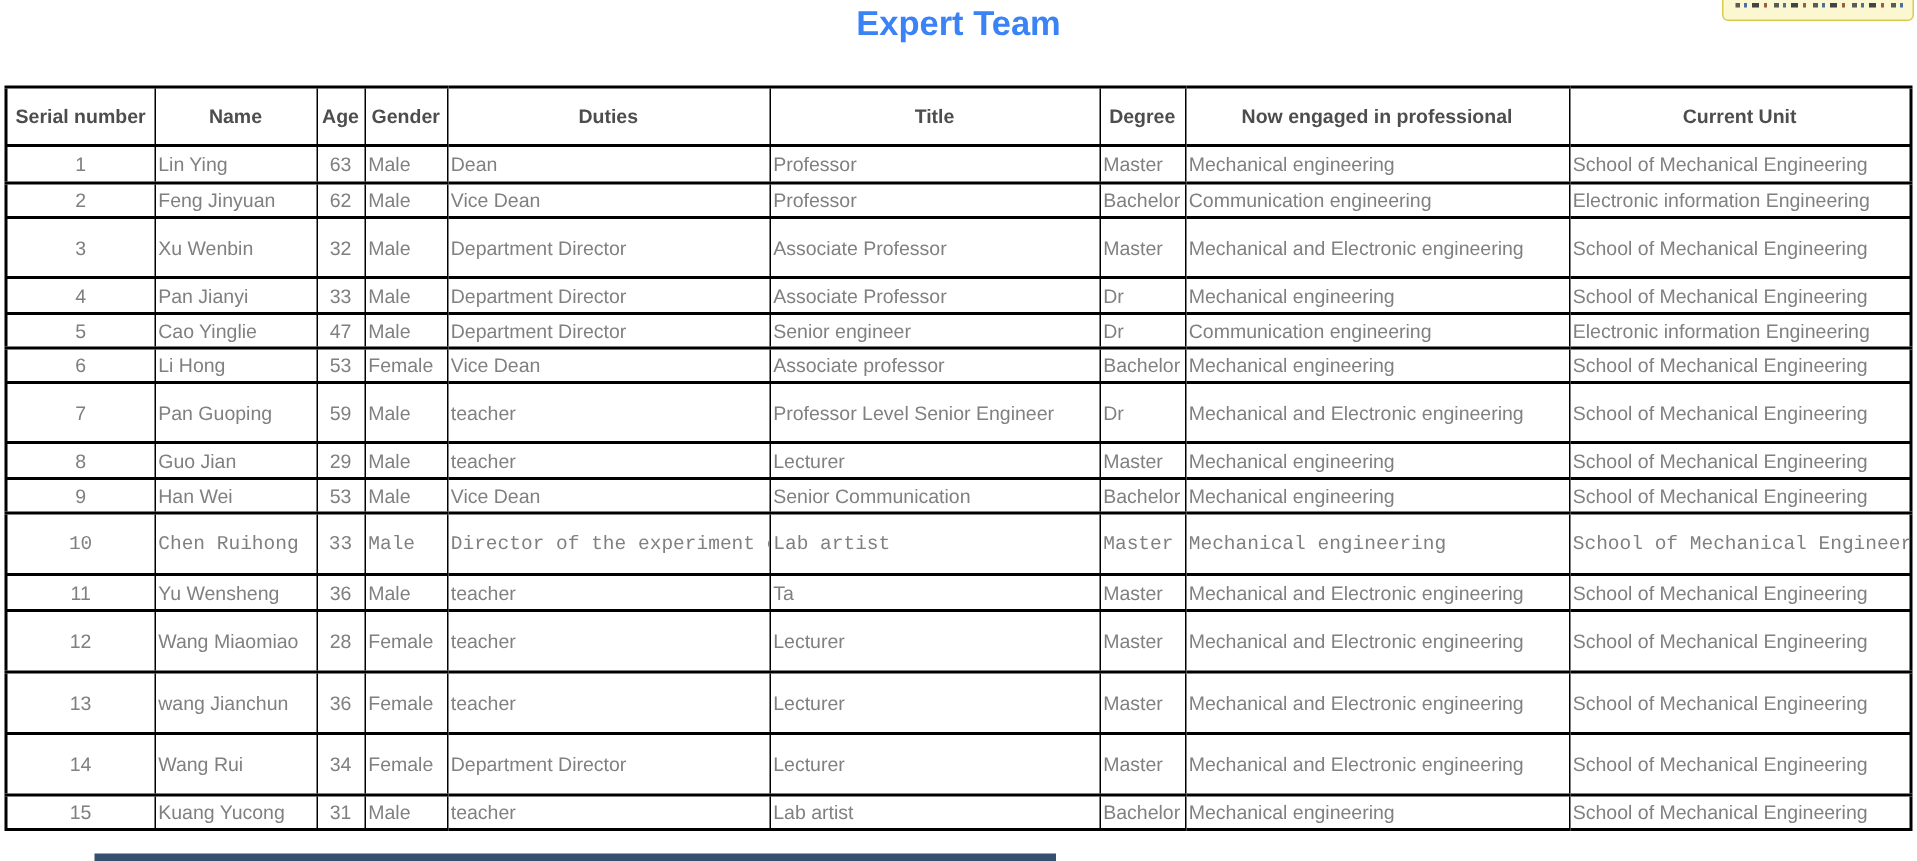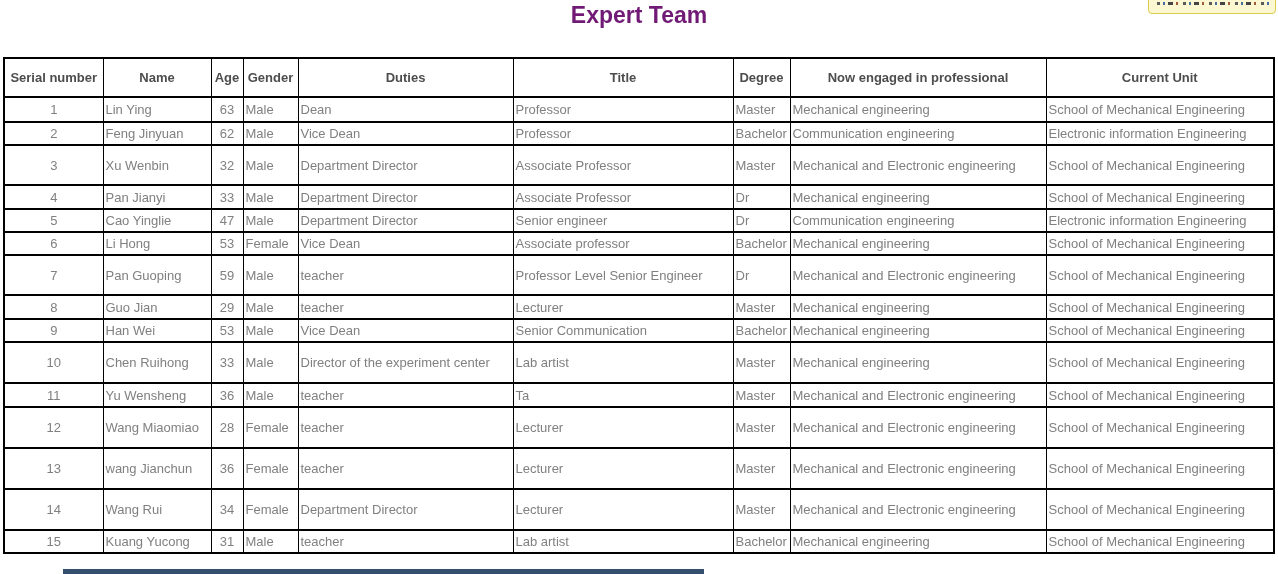--- a/index.html
+++ b/index.html
@@ -10,21 +10,21 @@
     overflow: hidden;
     font-family: "Liberation Sans", sans-serif;
   }
   .page-title {
     margin: 2px 0 0 0;
     padding: 0;
     text-align: center;
     font-size: 23px;
     line-height: 27px;
     font-weight: bold;
-    color: #701a75;
+    color: #3b82f6;
   }
   table.expert-table {
     border-collapse: collapse;
     table-layout: fixed;
     width: 1270px;
     margin: 28px 0 0 3px;
     border: 2px solid #000;
   }
   .expert-table th, .expert-table td {
     border-left: 1px solid #000;
@@ -207,21 +207,21 @@
         <td class="center">9</td>
         <td>Han Wei</td>
         <td class="center">53</td>
         <td>Male</td>
         <td>Vice Dean</td>
         <td>Senior Communication</td>
         <td>Bachelor</td>
         <td>Mechanical engineering</td>
         <td>School of Mechanical Engineering</td>
       </tr>
-      <tr style="height: 41px;">
+      <tr style="height: 41px; font-family: Liberation Mono, monospace;">
         <td class="center">10</td>
         <td>Chen Ruihong</td>
         <td class="center">33</td>
         <td>Male</td>
         <td>Director of the experiment center</td>
         <td>Lab artist</td>
         <td>Master</td>
         <td>Mechanical engineering</td>
         <td>School of Mechanical Engineering</td>
       </tr>

